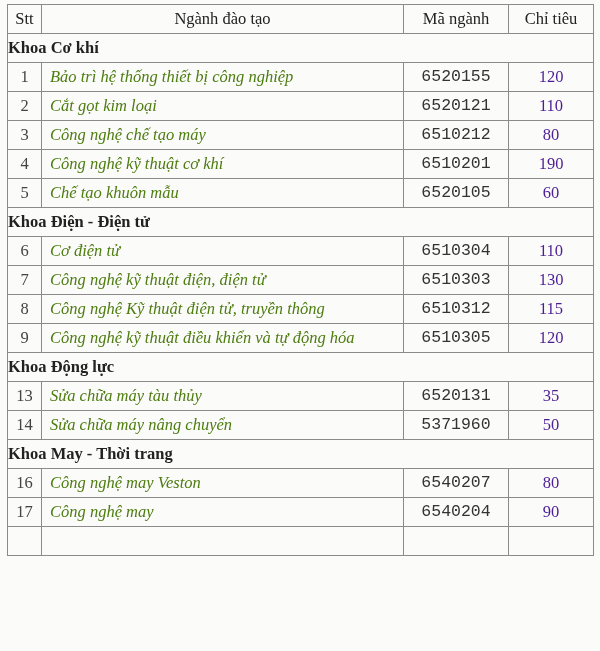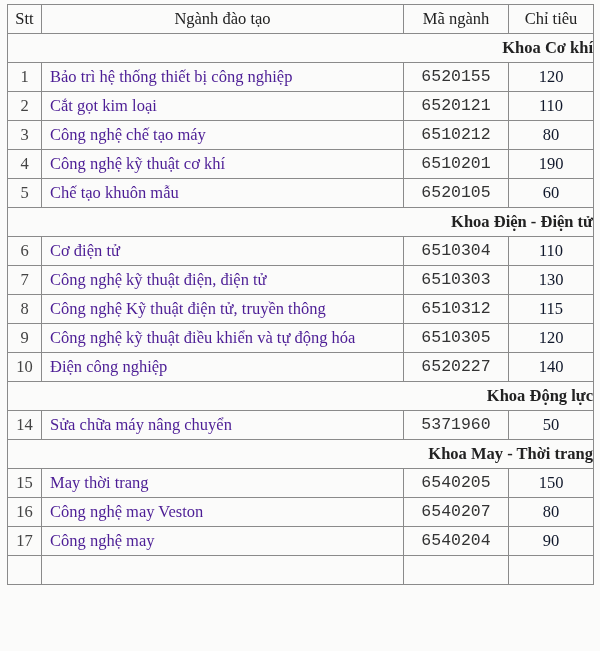--- a/index.html
+++ b/index.html
@@ -23,24 +23,24 @@
   td, th {
     border: 1px solid #8a8a8a;
     height: 28px;
     padding: 0;
     line-height: 28px;
     white-space: nowrap;
     overflow: hidden;
   }
   th { font-weight: normal; text-align: center; color: #222; }
   td.stt { text-align: center; color: #444; }
-  td.name { text-align: left; padding-left: 8px; color: #4c1d95; }
+  td.name { text-align: left; padding-left: 8px; color: #4d7c0f; font-style: italic; }
   td.code { text-align: center; color: #333; font-family: Liberation Mono, monospace; }
-  td.quota { text-align: center; color: #0f172a; }
-  td.section { text-align: right; font-weight: bold; color: #222; }
+  td.quota { text-align: center; color: #4c1d95; }
+  td.section { text-align: left; font-weight: bold; color: #222; }
 </style>
 </head>
 <body>
 
 <table>
   <colgroup>
     <col class="c-stt">
       <col class="c-name">
       <col class="c-code">
       <col class="c-quota">
@@ -109,45 +109,39 @@
       <td class="name">Công nghệ Kỹ thuật điện tử, truyền thông</td>
       <td class="code">6510312</td>
       <td class="quota">115</td>
     </tr>
     <tr>
       <td class="stt">9</td>
       <td class="name">Công nghệ kỹ thuật điều khiển và tự động hóa</td>
       <td class="code">6510305</td>
       <td class="quota">120</td>
     </tr>
-    <tr>
-      <td class="stt">10</td>
-      <td class="name">Điện công nghiệp</td>
-      <td class="code">6520227</td>
-      <td class="quota">140</td>
-    </tr>
 
     <tr>
       <td class="section" colspan="4">Khoa Động lực</td>
+    </tr>
+    <tr>
+      <td class="stt">13</td>
+      <td class="name">Sửa chữa máy tàu thủy</td>
+      <td class="code">6520131</td>
+      <td class="quota">35</td>
     </tr>
     <tr>
       <td class="stt">14</td>
       <td class="name">Sửa chữa máy nâng chuyển</td>
       <td class="code">5371960</td>
       <td class="quota">50</td>
     </tr>
 
     <tr>
       <td class="section" colspan="4">Khoa May - Thời trang</td>
-    </tr>
-    <tr>
-      <td class="stt">15</td>
-      <td class="name">May thời trang</td>
-      <td class="code">6540205</td>
-      <td class="quota">150</td>
     </tr>
     <tr>
       <td class="stt">16</td>
       <td class="name">Công nghệ may Veston</td>
       <td class="code">6540207</td>
       <td class="quota">80</td>
     </tr>
     <tr>
       <td class="stt">17</td>
       <td class="name">Công nghệ may</td>

